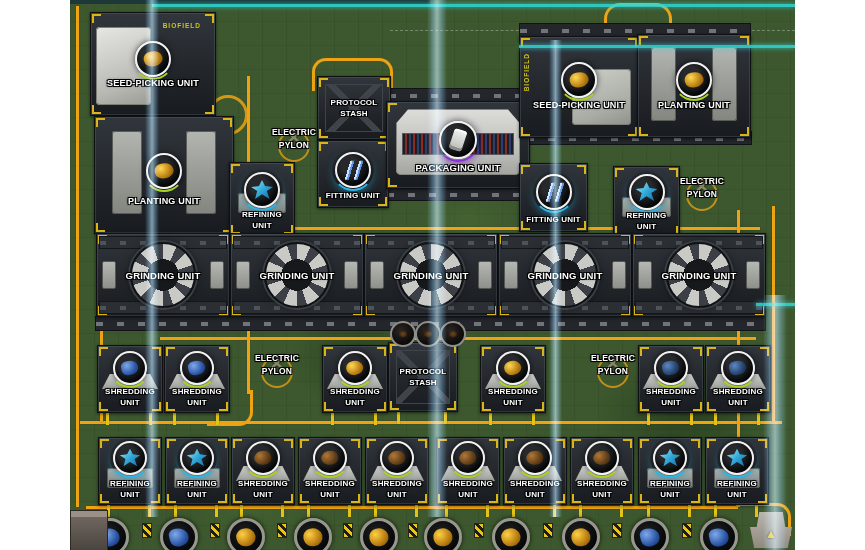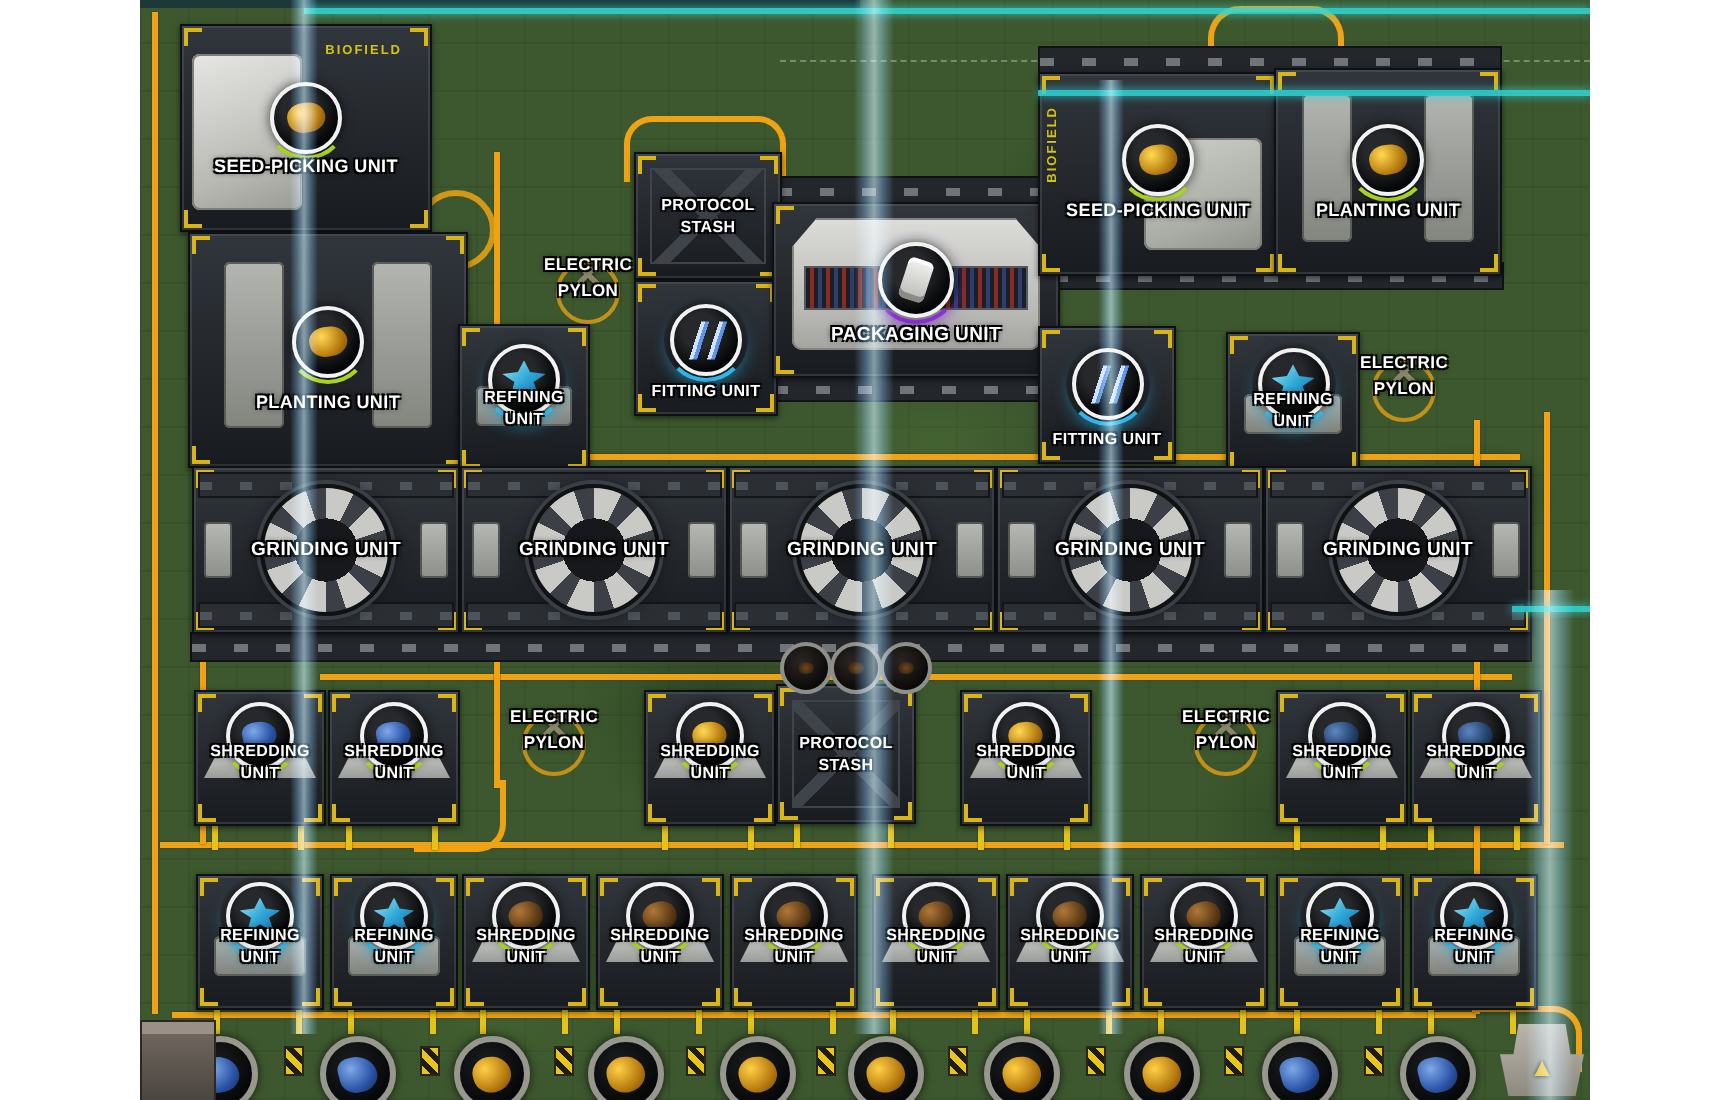--- a/index.html
+++ b/index.html
@@ -36,21 +36,21 @@
   .dash-line{position:absolute;height:0;border-top:1px dashed rgba(255,255,255,.3);}
   .darkbar{position:absolute;background:#16333a;opacity:.85;}
   
   .unit{position:absolute;z-index:5;background:linear-gradient(180deg,#31363c,#23272c 55%,#181b1f);
     border:1px solid #0e1013;box-shadow:inset 0 0 0 1px rgba(95,103,113,.35), 0 1px 3px rgba(0,0,0,.55);}
   .ck{position:absolute;width:7px;height:7px;border:0 solid #d9b515;}
   .ck-tl{left:1px;top:1px;border-left-width:2px;border-top-width:2px;}
   .ck-tr{right:1px;top:1px;border-right-width:2px;border-top-width:2px;}
   .ck-bl{left:1px;bottom:1px;border-left-width:2px;border-bottom-width:2px;}
   .ck-br{right:1px;bottom:1px;border-right-width:2px;border-bottom-width:2px;}
-  .lab{position:absolute;left:0;right:0;bottom:20px;text-align:center;color:#fff;font-weight:bold;
+  .lab{position:absolute;left:0;right:0;bottom:4px;text-align:center;color:#fff;font-weight:bold;
     font-size:8px;line-height:11px;letter-spacing:.2px;z-index:3;
     text-shadow:-1px -1px 0 #000,1px -1px 0 #000,-1px 1px 0 #000,1px 1px 0 #000,0 0 3px #000;}
   .unit--grinding .lab{top:50%;bottom:auto;transform:translateY(-50%);font-size:9.5px;}
   .unit--seed-picking .lab,.unit--planting .lab{bottom:26px;font-size:9px;white-space:nowrap;}
   .unit--packaging .lab{bottom:15px;font-size:9.5px;}
   .unit--stash .lab{top:50%;bottom:auto;transform:translateY(-50%);}
   .unit--fitting .lab{bottom:6px;}
   
   .circ{position:absolute;left:50%;transform:translateX(-50%);border-radius:50%;z-index:2;
     background:radial-gradient(circle at 40% 35%, #26282b 0 30%, #050607 70%);

